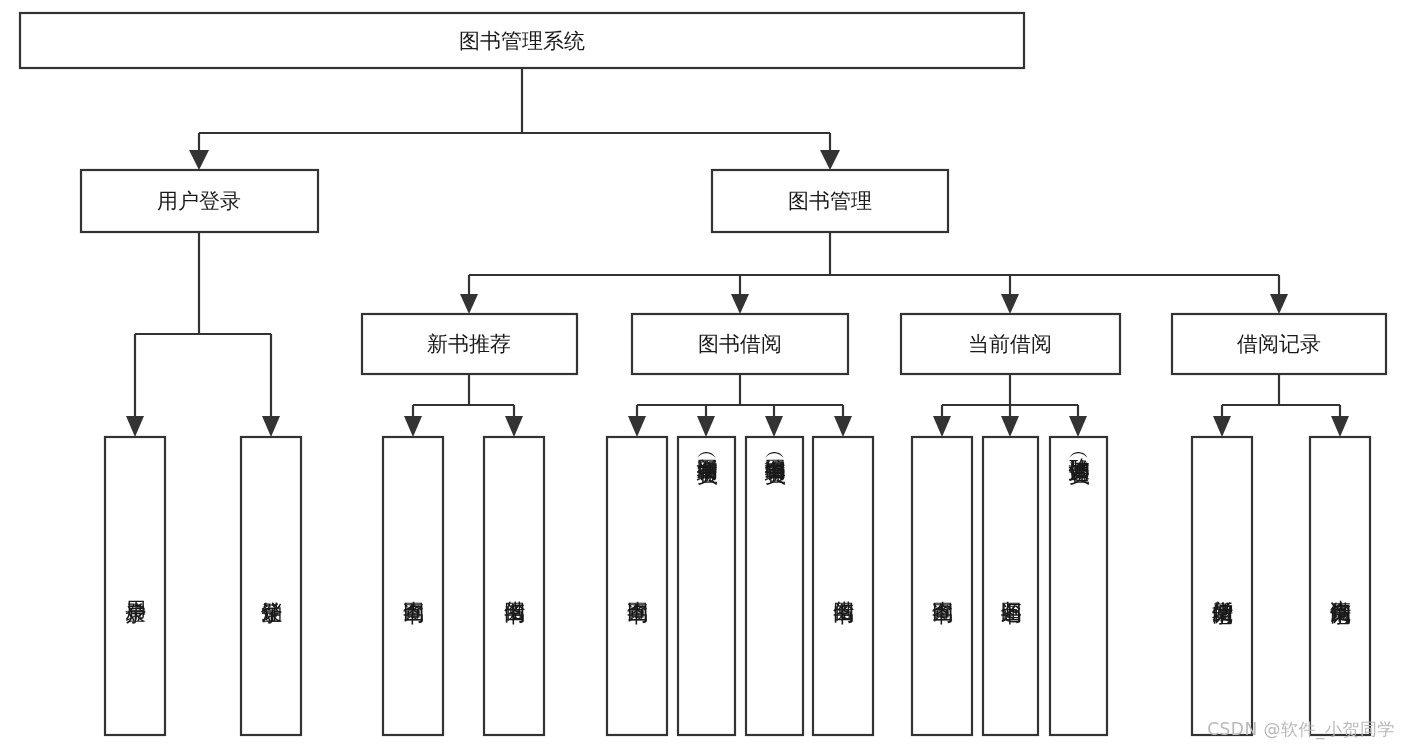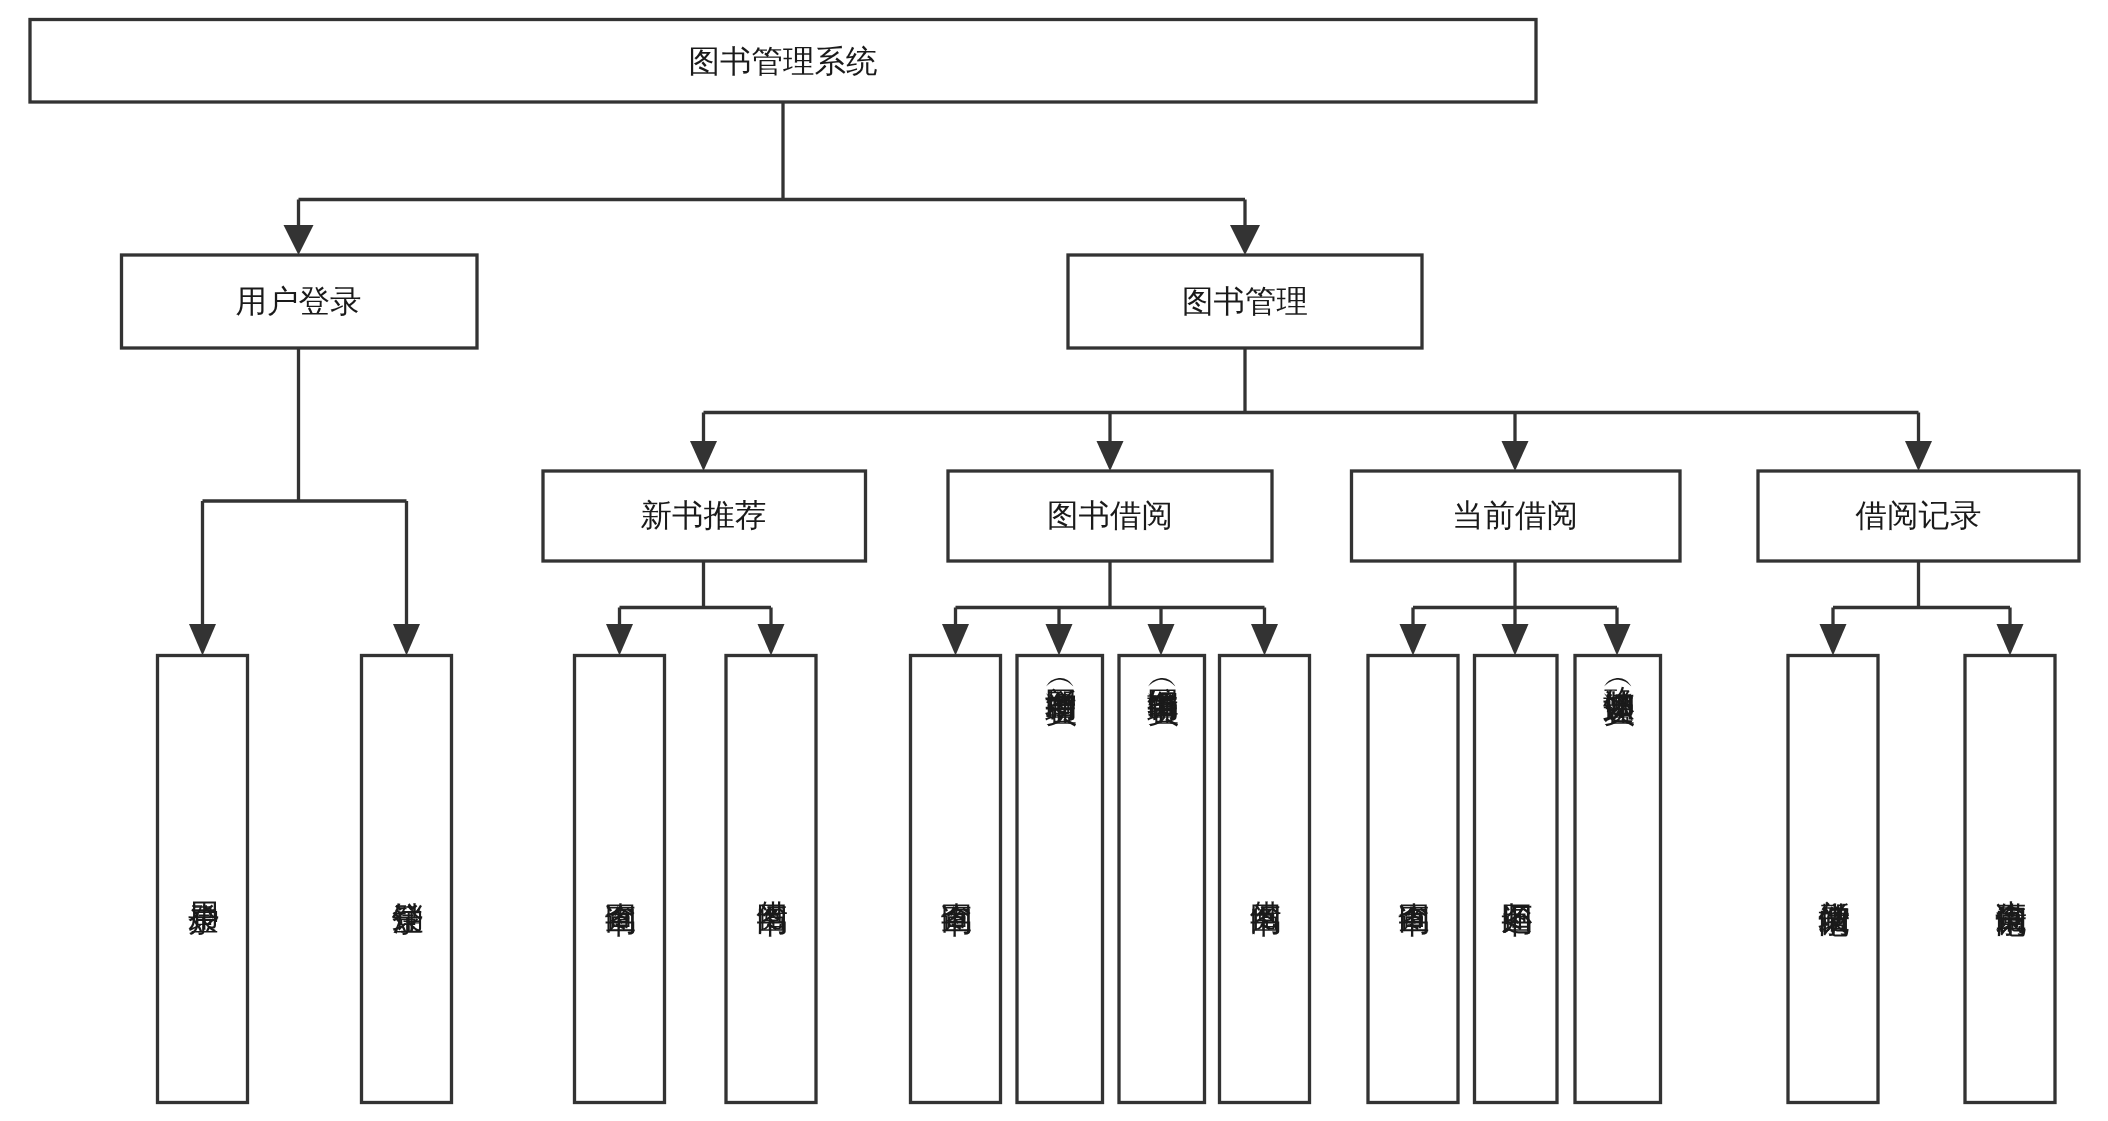--- a/index.html
+++ b/index.html
@@ -240,14 +240,15 @@
     <span class="vlabel" style="margin-top:4px;">确认归还（管理员）</span>
   </div>
 
   <div class="vlabel-wrap" style="left:1192px; top:437px; width:60px; height:298px;">
     <span class="vlabel">新增借阅记录</span>
   </div>
   <div class="vlabel-wrap" style="left:1310px; top:437px; width:60px; height:298px;">
     <span class="vlabel">查询借阅记录</span>
   </div>
 
+  <div id="watermark">CSDN @软件_小贺同学</div>
 
 </div>
 
 </body></html>

